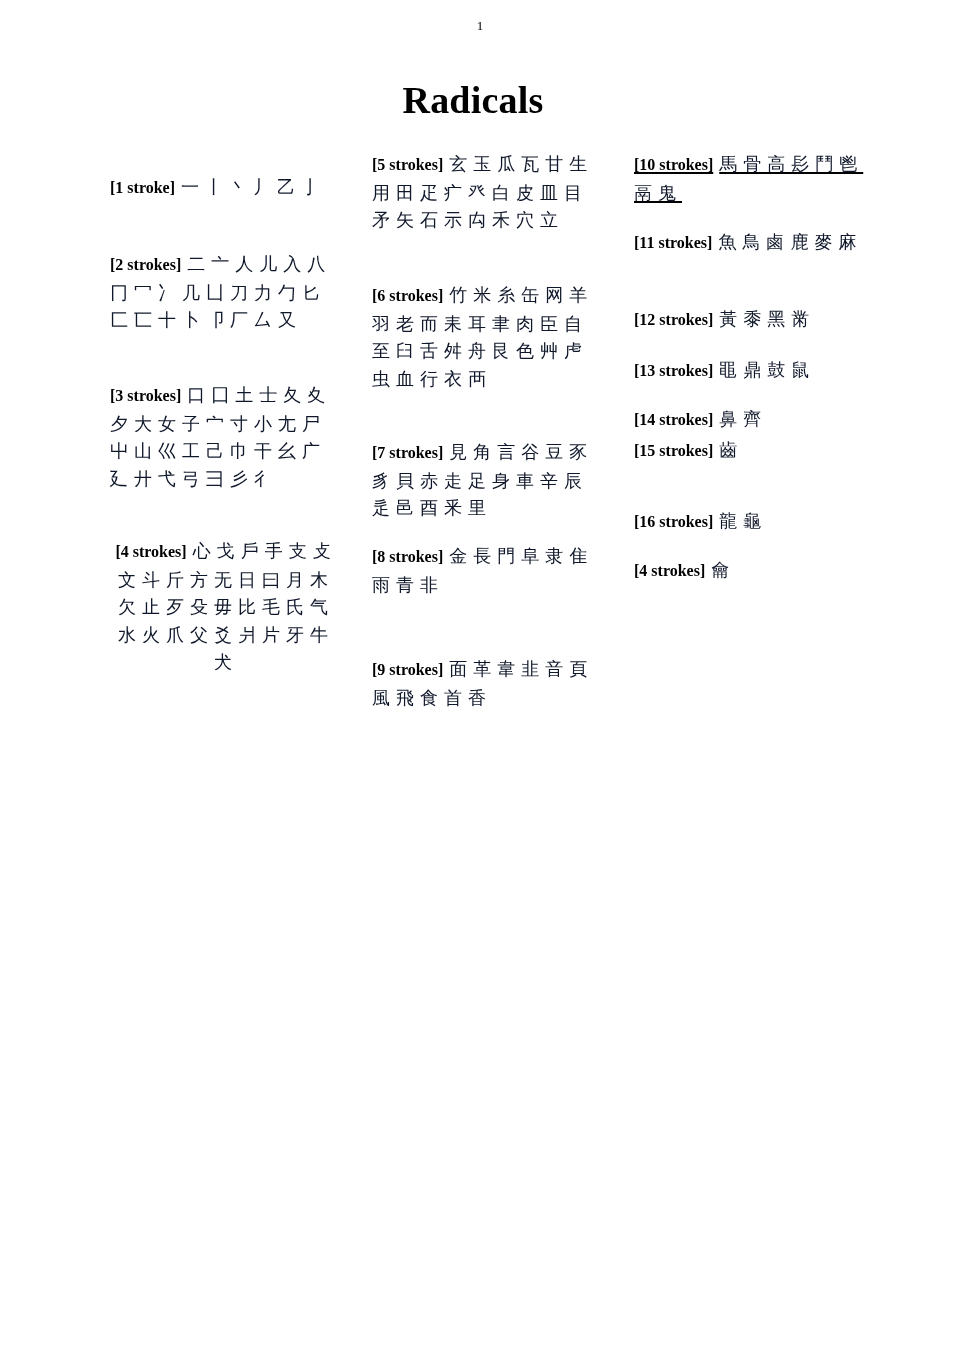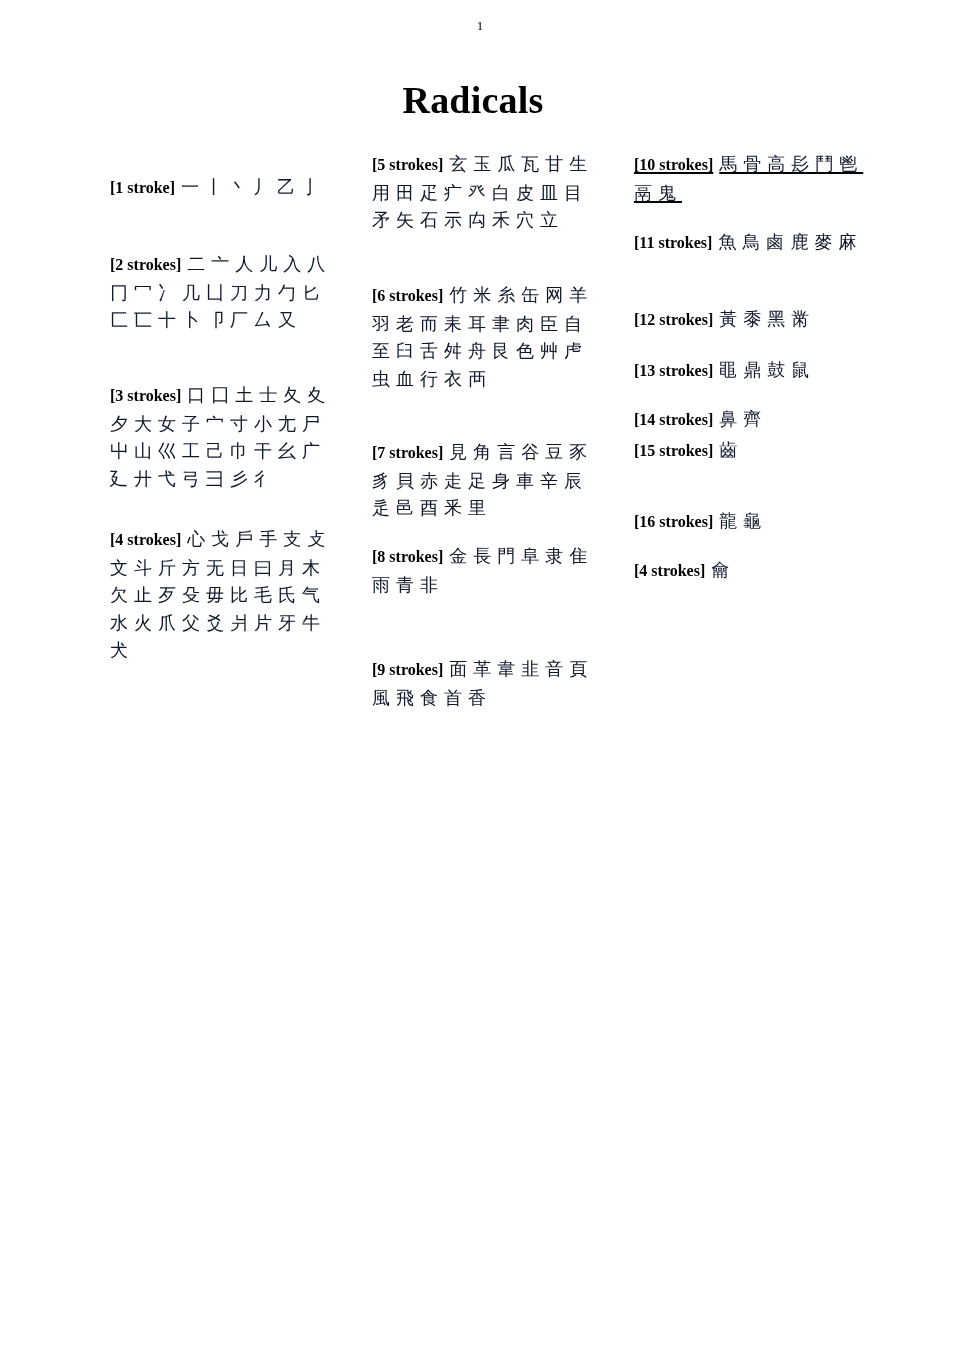--- a/index.html
+++ b/index.html
@@ -34,21 +34,21 @@
 <body>
 
 <div>
   <div class="page-number">1</div>
   <div class="page-title">Radicals</div>
 
   <div class="column col-1">
     <div class="section" style="top: 173px;"><span class="label">[1 stroke]</span><span class="chars">一丨丶丿乙亅</span></div>
     <div class="section" style="top: 250px;"><span class="label">[2 strokes]</span><span class="chars">二亠人儿入八冂冖冫几凵刀力勹匕匚匸十卜卩厂厶又</span></div>
     <div class="section" style="top: 381px;"><span class="label">[3 strokes]</span><span class="chars">口囗土士夂夊夕大女子宀寸小尢尸屮山巛工己巾干幺广廴廾弋弓彐彡彳</span></div>
-    <div class="section" style="top: 525px;"><span class="label">[4 strokes]</span><span class="chars">心戈戶手支攴文斗斤方无日曰月木欠止歹殳毋比毛氏气水火爪父爻爿片牙牛犬</span></div>
+    <div class="section" style="top: 537px; text-align: center;"><span class="label">[4 strokes]</span><span class="chars">心戈戶手支攴文斗斤方无日曰月木欠止歹殳毋比毛氏气水火爪父爻爿片牙牛犬</span></div>
   </div>
 
   <div class="column col-2">
     <div class="section" style="top: 150px;"><span class="label">[5 strokes]</span><span class="chars">玄玉瓜瓦甘生用田疋疒癶白皮皿目矛矢石示禸禾穴立</span></div>
     <div class="section" style="top: 281px;"><span class="label">[6 strokes]</span><span class="chars">竹米糸缶网羊羽老而耒耳聿肉臣自至臼舌舛舟艮色艸虍虫血行衣襾</span></div>
     <div class="section" style="top: 438px;"><span class="label">[7 strokes]</span><span class="chars">見角言谷豆豕豸貝赤走足身車辛辰辵邑酉釆里</span></div>
     <div class="section" style="top: 542px;"><span class="label">[8 strokes]</span><span class="chars">金長門阜隶隹雨青非</span></div>
     <div class="section" style="top: 655px;"><span class="label">[9 strokes]</span><span class="chars">面革韋韭音頁風飛食首香</span></div>
   </div>
 

